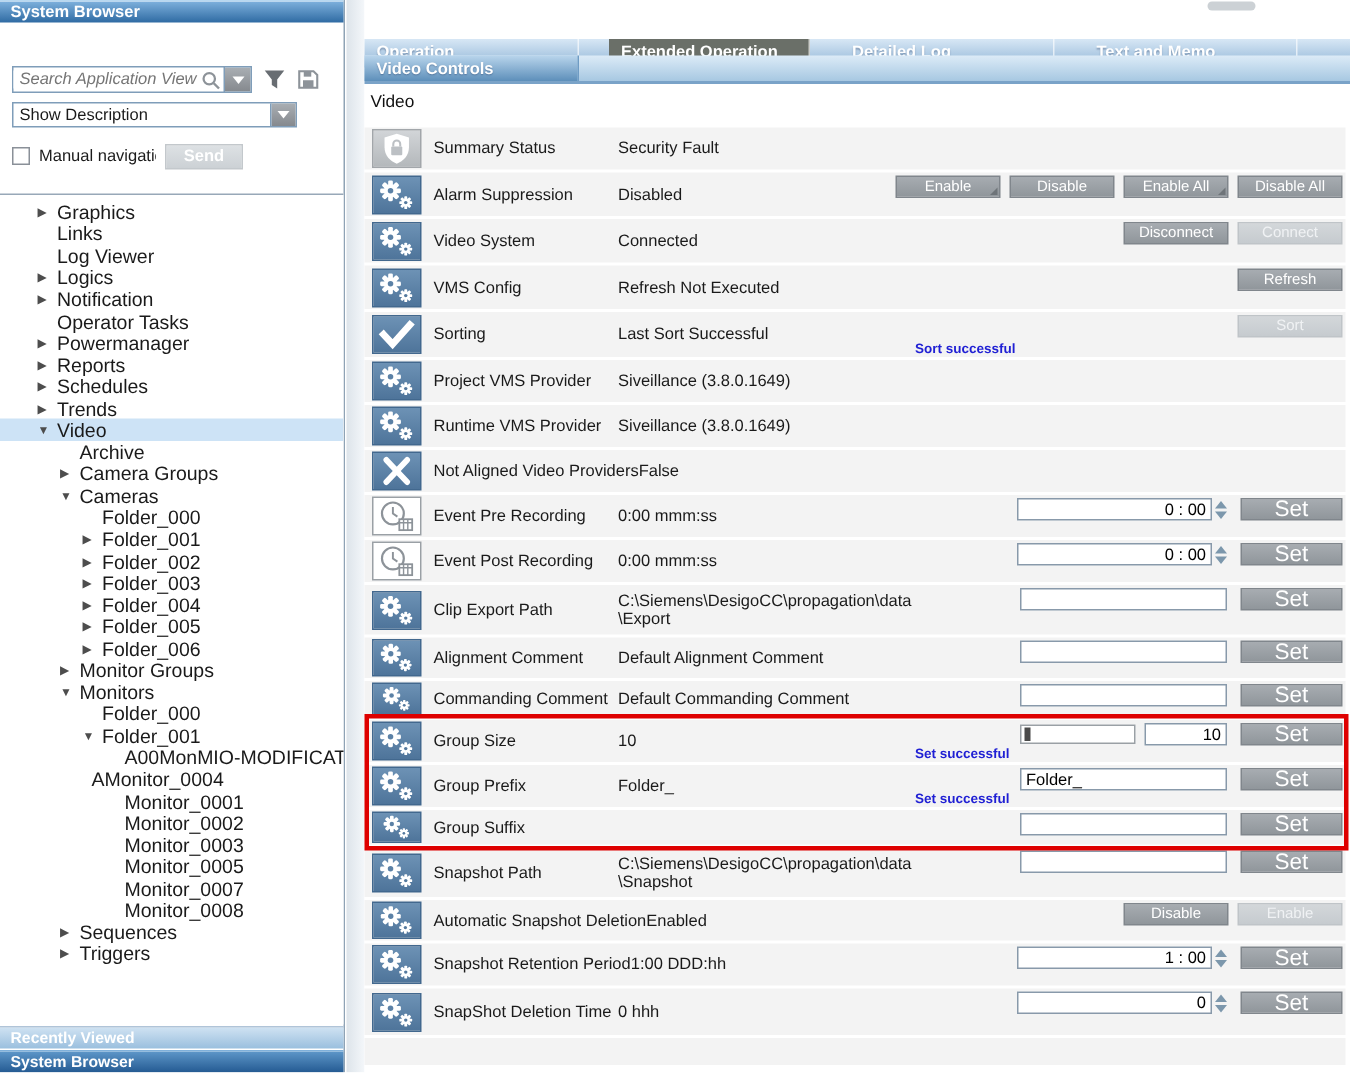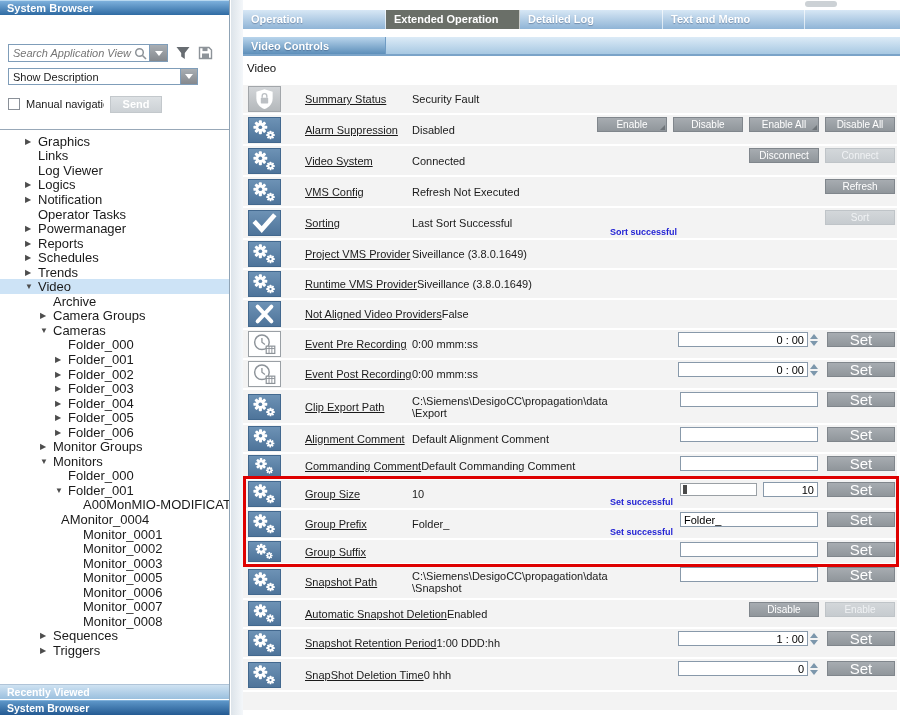--- a/index.html
+++ b/index.html
@@ -32,35 +32,35 @@
   #footer-recent { top:684px; background:linear-gradient(#cfe2f2,#9abfde); border-top:1px solid #b0c4d8; }
   #footer-sysbrowser { top:700px; background:linear-gradient(#5d96c8,#245a92); border-top:1px solid #7fb0da; }
 
   
   #splitter { position:absolute; left:231px; top:0; width:12px; height:715px; background:linear-gradient(to right,#dde4ea,#f4f7fa); }
 
   
   #right-panel { position:absolute; left:243px; top:0; width:657px; height:715px; background:#fff; }
   #top-grip { position:absolute; left:562px; top:1px; width:32px; height:6px; background:#ccd1d5; border-radius:3px; }
   .tab-row { position:absolute; left:0; width:657px; height:19px; display:flex; }
-  #tab-row-1 { top:10px; background:linear-gradient(#d7e7f5,#8fb4d6); }
+  #tab-row-1 { top:26px; background:linear-gradient(#d7e7f5,#8fb4d6);gap:20px; }
   #tab-row-2 { top:37px; background:linear-gradient(#dcebf7,#a7c8e2); border-bottom:2px solid #7aa3c8; }
   .tab { height:100%; color:#fff; font-weight:bold; font-size:11px; line-height:18px; padding-left:8px; border-right:1px solid rgba(255,255,255,0.65); text-shadow:0 1px 1px rgba(20,40,80,0.35); white-space:nowrap; overflow:hidden; }
   .tab.selected-dark { background:#6a6f68; text-shadow:none; }
   .tab.selected-blue { background:linear-gradient(#b9d5ec,#5d8fba); border-right:1px solid #6f9cc4; }
   #section-label { position:absolute; left:4px; top:62px; font-size:11.5px; color:#111; }
 
   
   #props { position:absolute; left:0; top:85px; width:657px; }
   .prop-row { position:relative; background:#f3f3f3; margin-bottom:2px; width:654px; display:flex; align-items:center; }
   .prop-icon { flex:0 0 33px; margin-left:5px; height:calc(100% - 2px); max-height:26px; border:1px solid #42688e; background:linear-gradient(#6d92b5,#4e749a); display:flex; align-items:center; justify-content:center; overflow:hidden; }
   .prop-icon.tile-light { background:linear-gradient(#d2d5d8,#b4b8bb); border:1px solid #a2a6aa; }
   .prop-icon.tile-white { background:#fff; border:1px solid #9aa0a5; }
   .prop-icon svg { width:100%; height:100%; }
-  .prop-label { flex:0 0 auto; min-width:131px; padding-left:24px; white-space:nowrap;text-decoration:underline; }
+  .prop-label { flex:0 0 auto; min-width:131px; padding-left:8px; white-space:nowrap; }
   .prop-value { flex:0 0 auto; white-space:nowrap; line-height:12px; }
   .prop-status { position:absolute; left:367px; bottom:1px; font-size:9px; font-weight:bold; color:#1f1fd4; }
   .prop-controls { position:absolute; right:2px; top:2px; display:flex; align-items:flex-start; }
   .cmd-btn { width:70px; height:15px; margin-left:6px; background:linear-gradient(#a7acb1,#90969b); border:1px solid #80868c; color:#fff; font-size:10px; text-align:center; line-height:13px; position:relative; }
   .cmd-btn.disabled { background:linear-gradient(#d3d7da,#c6cbcf); border-color:#bfc4c8; color:#f0f2f4; }
   .cmd-btn.corner::after { content:""; position:absolute; right:1px; bottom:1px; width:0; height:0; border-left:5px solid transparent; border-bottom:5px solid #6e7479; }
   .set-btn { width:68px; height:15px; margin-left:9px; background:linear-gradient(#a7acb1,#90969b); border:1px solid #80868c; color:#fff; font-size:15px; text-align:center; line-height:13px; }
   .txt-input { width:138px; height:15px; border:1px solid #8899aa; font-family:"Liberation Sans",sans-serif; font-size:11px; padding:0 3px; background:#fff; }
   .num-input { width:130px; height:15px; border:1px solid #8899aa; font-family:"Liberation Sans",sans-serif; font-size:11px; padding:0 3px; text-align:right; background:#fff; }
   .num-small { width:55px; height:15px; border:1px solid #8899aa; font-family:"Liberation Sans",sans-serif; font-size:11px; padding:0 3px; text-align:right; background:#fff; margin-left:6px; }
@@ -240,24 +240,20 @@
           <span class="tree-arrow"></span>
           <span class="tree-label">Monitor_0002</span>
         </div>
         <div class="tree-row" style="padding-left: 70px; text-align: center;">
           <span class="tree-arrow"></span>
           <span class="tree-label">Monitor_0003</span>
         </div>
         <div class="tree-row" style="padding-left: 70px;">
           <span class="tree-arrow"></span>
           <span class="tree-label">Monitor_0005</span>
-        </div>
-        <div class="tree-row" style="padding-left: 70px;">
-          <span class="tree-arrow"></span>
-          <span class="tree-label">Monitor_0006</span>
         </div>
         <div class="tree-row" style="padding-left: 70px;">
           <span class="tree-arrow"></span>
           <span class="tree-label">Monitor_0007</span>
         </div>
         <div class="tree-row" style="padding-left: 70px;">
           <span class="tree-arrow"></span>
           <span class="tree-label">Monitor_0008</span>
         </div>
         <div class="tree-row" style="padding-left: 40px;">

